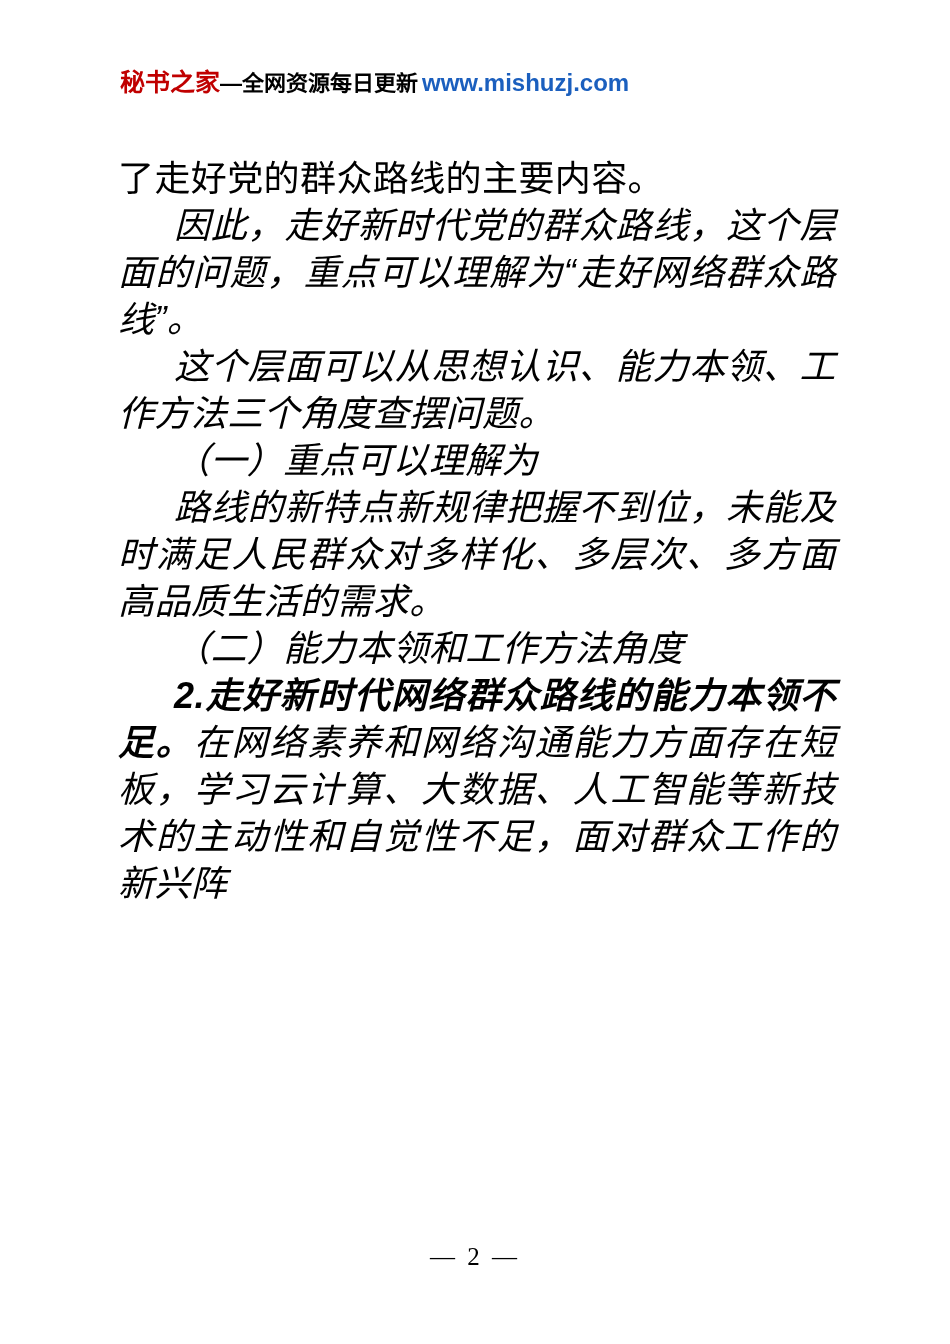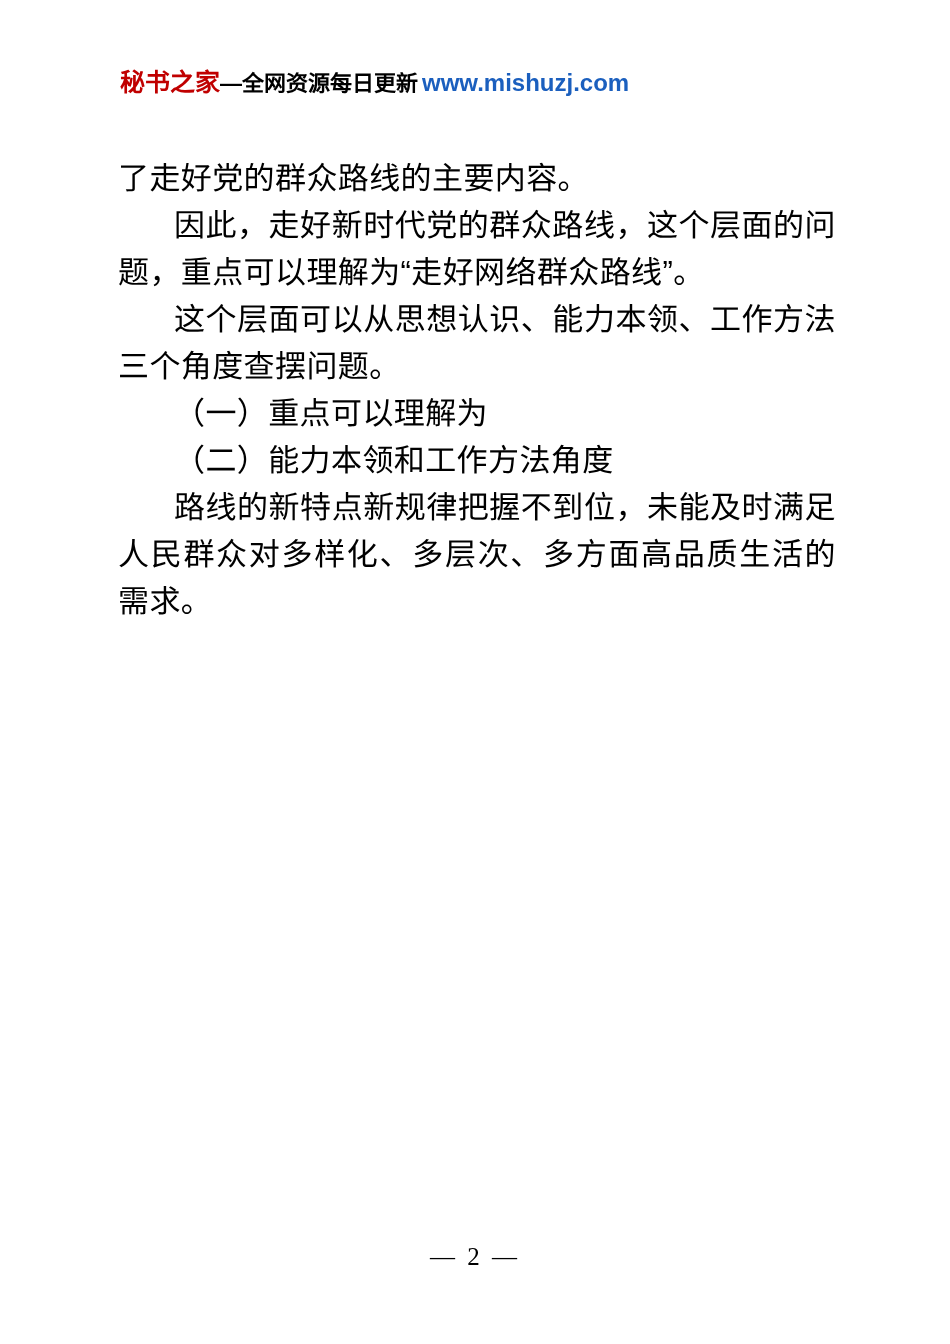--- a/index.html
+++ b/index.html
@@ -52,29 +52,30 @@
   }
   
   .content {
     position: absolute;
     top: 155px;
     left: 118px;
     width: 718px;
   }
   p {
     margin: 0 0 0 0;
-    font-size: 31px;
+    font-size: 36px;
     line-height: 47px;
     text-align: justify;
     text-justify: inter-ideograph;
     letter-spacing: 0.4px;
     font-family: "Liberation Sans", "DejaVu Sans", sans-serif;
   }
   p.indent {
     text-indent: 56px;
+    font-style: italic;
   }
   .b {
     font-weight: bold;
   }
   
   .footer {
     position: absolute;
     left: 0;
     right: 0;
     top: 1243px;
@@ -100,23 +101,24 @@
     <p><span>了走好党的群众路线的主要内容。</span></p>
 
     <p class="indent"><span>因此，走好新时代党的群众路线，这个层面的问题，重点可以理解为“走好网络群众路线”。</span></p>
 
     <p class="indent"><span>这个层面可以从思想认识、能力本领、工作方法三个角度查摆问题。</span></p>
 
     <p class="indent"><span>（一）重点可以理解为</span></p>
 
 
 
+    <p class="indent"><span>路线的新特点新规律把握不到位，未能及时满足人民群众对多样化、多层次、多方面高品质生活的需求。</span></p>
+
     <p class="indent"><span>（二）能力本领和工作方法角度</span></p>
 
-    <p class="indent"><span>路线的新特点新规律把握不到位，未能及时满足人民群众对多样化、多层次、多方面高品质生活的需求。</span></p>
-
+    <p class="indent"><span class="b">2.走好新时代网络群众路线的能力本领不足。</span><span>在网络素养和网络沟通能力方面存在短板，学习云计算、大数据、人工智能等新技术的主动性和自觉性不足，面对群众工作的新兴阵</span></p>
   </div>
 
   <div class="footer">
     <span class="pageno">— 2 —</span>
   </div>
 
 </div>
 
 </body></html>

